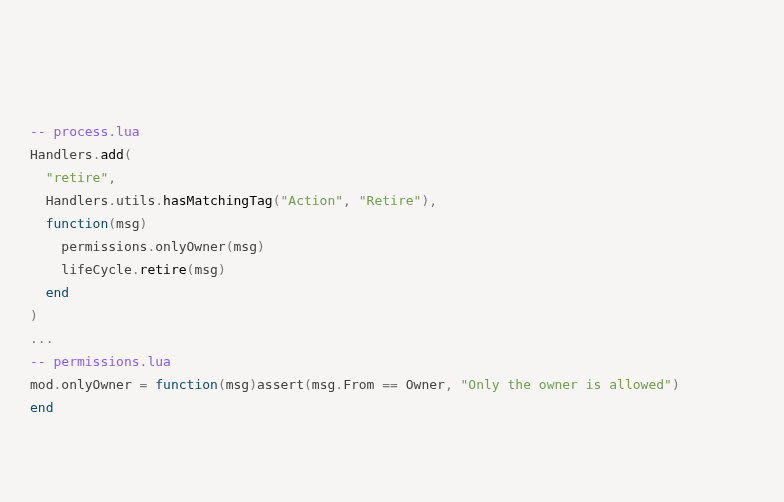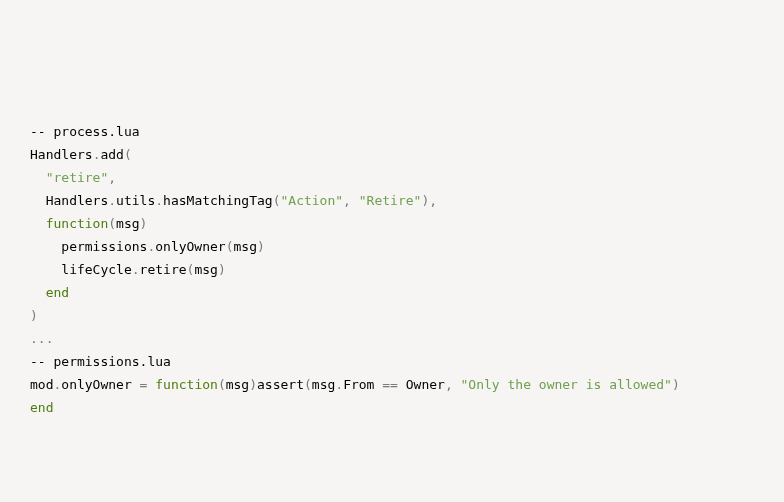--- a/index.html
+++ b/index.html
@@ -7,26 +7,26 @@
     background: #f6f5f3;
     font-family: "SFMono-Regular", Consolas, "Liberation Mono", Menlo, monospace;
     font-size: 13px;
     line-height: 23px;
     color: #4a4a4a;
     padding: 28px 30px;
     width: 784px;
     height: 502px;
     white-space: pre;
   }
-  .cm { color: #000000; }     
-  .id { color: #000000; text-align: center; }     
+  .cm { color: #8b5cf6; }     
+  .id { color: #404040; text-align: center; }     
   .pn { color: #7a7a7a; }     
   .fn { color: #000000; }     
   .st { color: #6f9f4f; }     
-  .kw { color: #4d7c0f; }     
+  .kw { color: #0c4a6e; }     
   .bl { display: block; }
 </style>
 </head>
 <body>
 
 
 
 <code><span class="bl"><span class="cm">-- process.lua</span></span><span class="bl"></span><span class="bl"><span class="id">Handlers</span><span class="pn">.</span><span class="fn">add</span><span class="pn">(</span></span><span class="bl"><span>  </span><span class="st">"retire"</span><span class="pn">,</span></span><span class="bl"><span>  </span><span class="id">Handlers</span><span class="pn">.</span><span class="id">utils</span><span class="pn">.</span><span class="fn">hasMatchingTag</span><span class="pn">(</span><span class="st">"Action"</span><span class="pn">, </span><span class="st">"Retire"</span><span class="pn">),</span></span><span class="bl"><span>  </span><span class="kw">function</span><span class="pn">(</span><span class="id">msg</span><span class="pn">)</span></span><span class="bl"><span>    </span><span class="id">permissions</span><span class="pn">.</span><span class="id">onlyOwner</span><span class="pn">(</span><span class="id">msg</span><span class="pn">)</span></span><span class="bl"><span>    </span><span class="id">lifeCycle</span><span class="pn">.</span><span class="fn">retire</span><span class="pn">(</span><span class="id">msg</span><span class="pn">)</span></span><span class="bl"><span>  </span><span class="kw">end</span></span><span class="bl"><span class="pn">)</span></span><span class="bl"></span><span class="bl"><span class="pn">...</span></span><span class="bl"></span><span class="bl"><span class="cm">-- permissions.lua</span></span><span class="bl"></span><span class="bl"><span class="id">mod</span><span class="pn">.</span><span class="id">onlyOwner</span><span class="pn"> = </span><span class="kw">function</span><span class="pn">(</span><span class="id">msg</span><span class="pn">)</span><span class="id">assert</span><span class="pn">(</span><span class="id">msg</span><span class="pn">.</span><span class="id">From</span><span class="pn"> == </span><span class="id">Owner</span><span class="pn">, </span><span class="st">"Only the owner is allowed"</span><span class="pn">) </span></span><span class="bl"><span class="kw">end</span></span></code>
 
 

